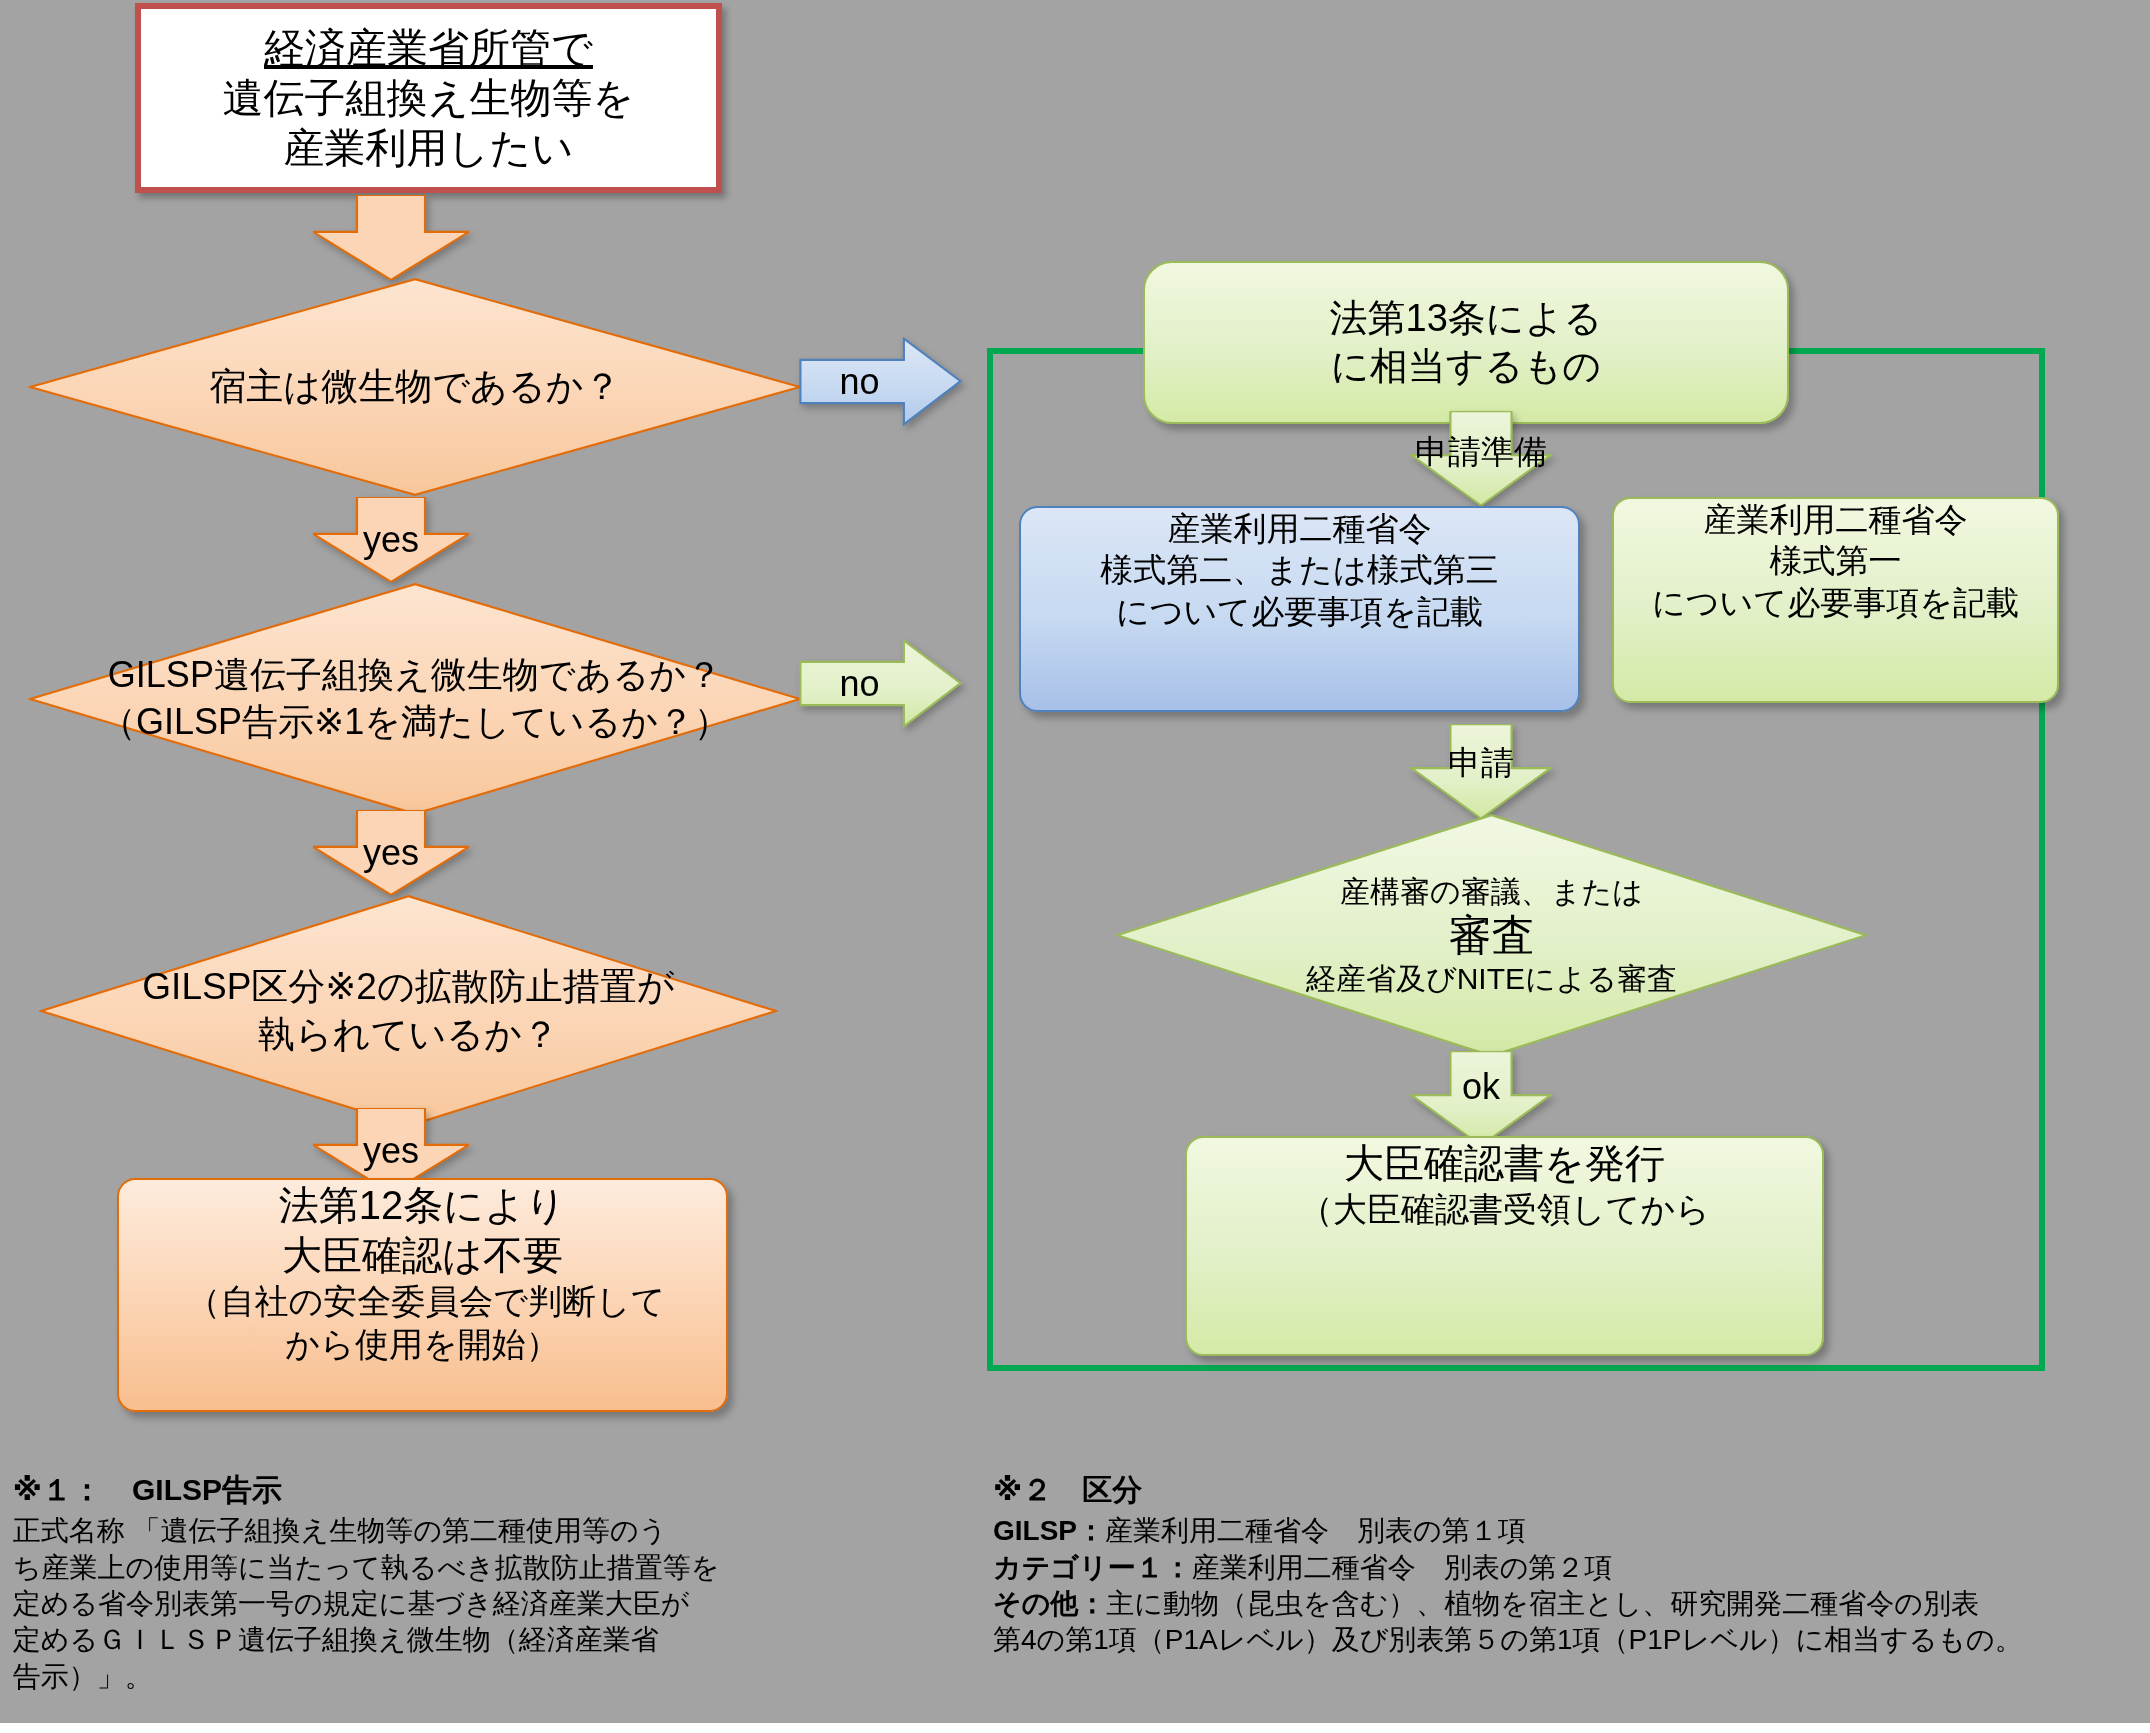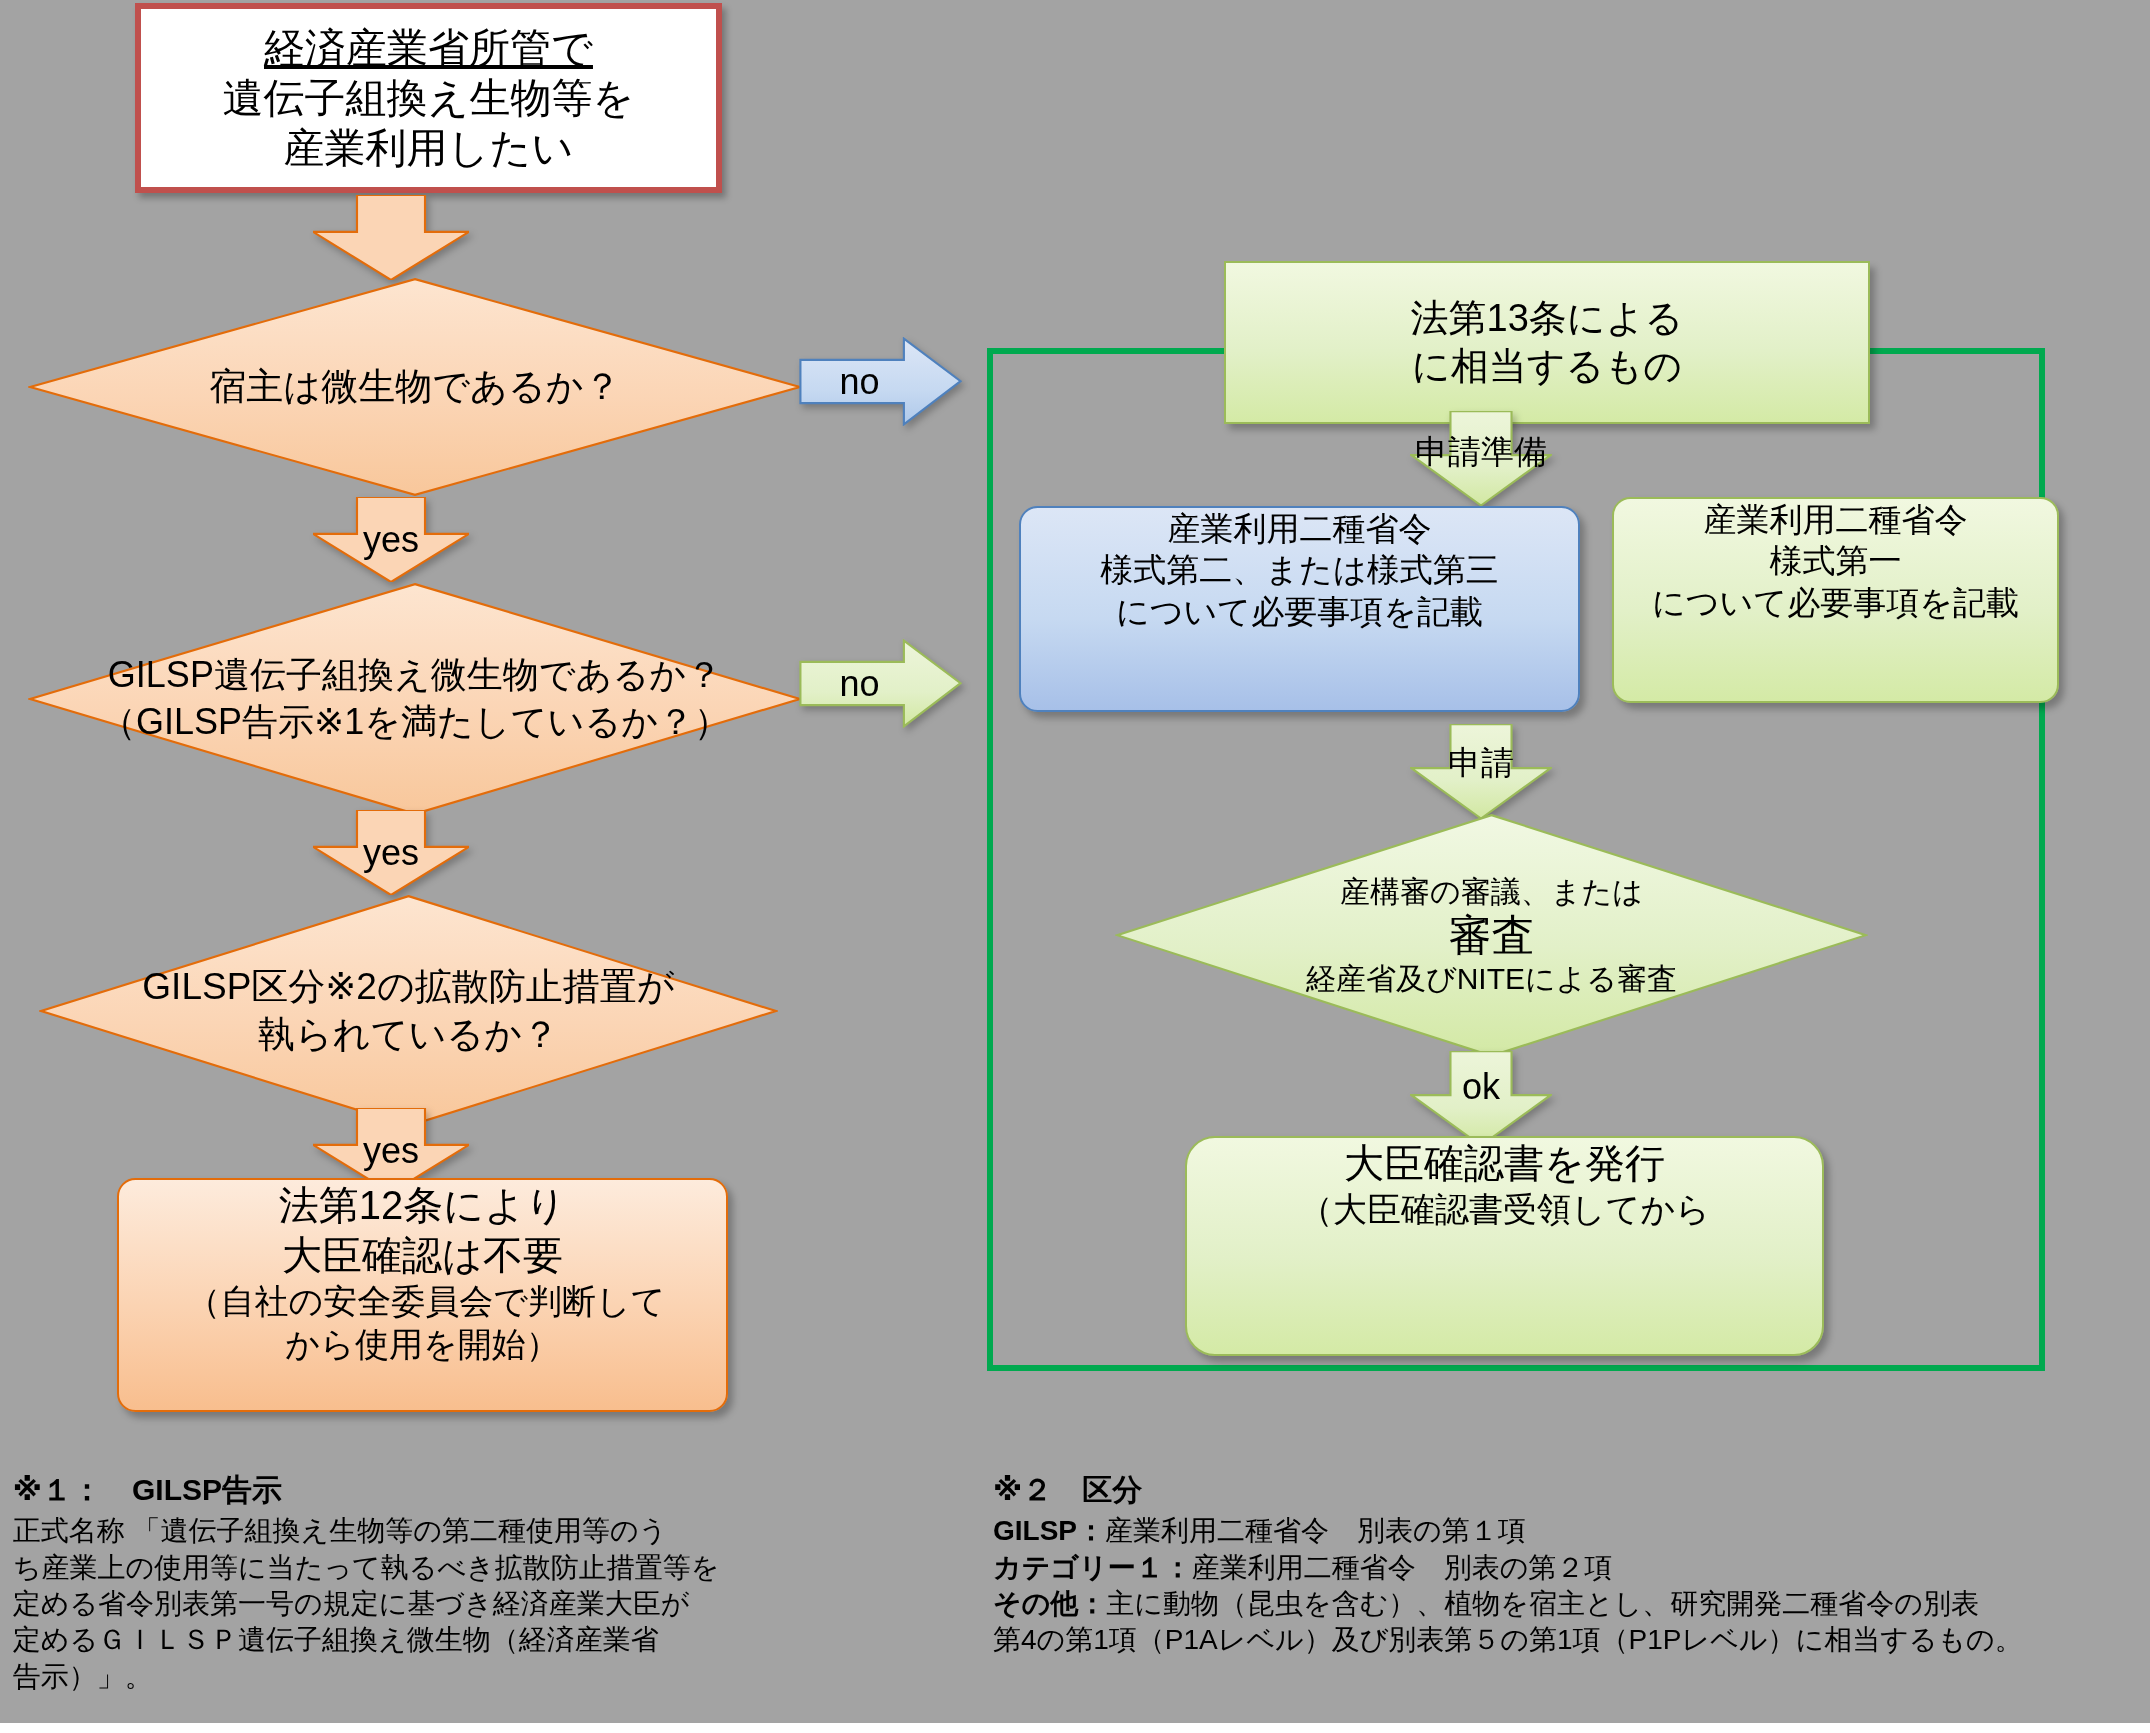--- a/index.html
+++ b/index.html
@@ -181,21 +181,21 @@
     <div>
       <div>法第12条により</div>
       <div>大臣確認は不要</div>
       <div style="font-size:34px;margin-left:7px;">（自社の安全委員会で判断して</div>
       <div style="font-size:34px;">から使用を開始）</div>
     </div>
   </div>
 
   <div class="abs greenframe" style="left:987px;top:348px;width:1058px;height:1023px;"></div>
 
-  <div class="abs sbox green" style="left:1224px;top:261px;width:646px;height:163px;">
+  <div class="abs sbox green" style="left:1143px;top:261px;width:646px;height:163px;border-radius:29px;">
     <div>
       <div>法第13条による</div>
       <div>に相当するもの</div>
     </div>
   </div>
 
   <div class="arrowwrap" style="left:1410px;top:411px;width:142px;height:96px;">
     <svg width="142" height="96" viewBox="0 0 200 135">
       <polygon points="57,0 143,0 143,62 198,62 100,133 2,62 57,62" fill="url(#gg1)" stroke="#9BBB59" stroke-width="3"></polygon>
     </svg>
@@ -243,21 +243,21 @@
     </div>
   </div>
 
   <div class="arrowwrap" style="left:1410px;top:1051px;width:142px;height:96px;">
     <svg width="142" height="96" viewBox="0 0 200 135">
       <polygon points="57,0 143,0 143,62 198,62 100,133 2,62 57,62" fill="url(#gg1)" stroke="#9BBB59" stroke-width="3"></polygon>
     </svg>
     <div class="arrowlabel" style="top:38%;left:-21px;right:-21px;font-size:36px;">ok</div>
   </div>
 
-  <div class="abs rbox green" style="left:1185px;top:1136px;width:639px;height:220px;font-size:40px;border-radius:30px;">
+  <div class="abs rbox green" style="left:1185px;top:1136px;width:639px;height:220px;font-size:40px;">
     <div>
       <div>大臣確認書を発行</div>
       <div style="font-size:34px;">（大臣確認書受領してから</div>
     </div>
   </div>
 
   <div class="abs foot" style="left:12.8px;top:1470px;width:909px;">
     <p class="hd" style="font-size:30px;margin-bottom:4.3px;">※１：　GILSP告示</p>
     <p>正式名称 「遺伝子組換え生物等の第二種使用等のう</p>
     <p>ち産業上の使用等に当たって執るべき拡散防止措置等を</p>

